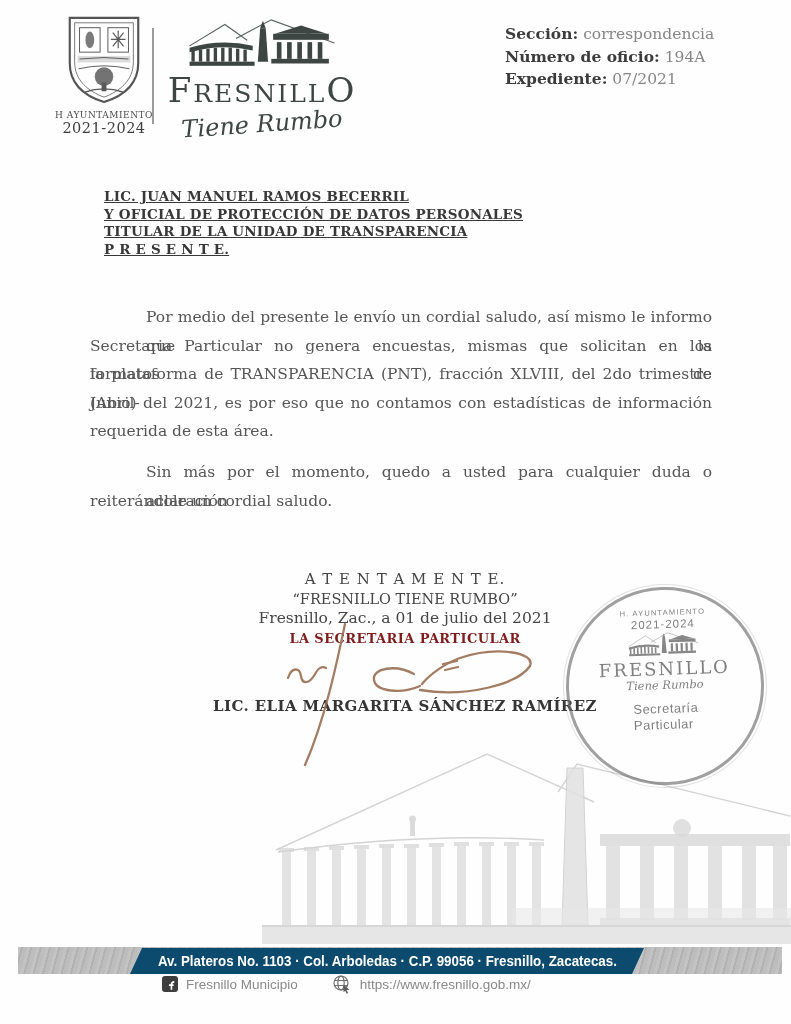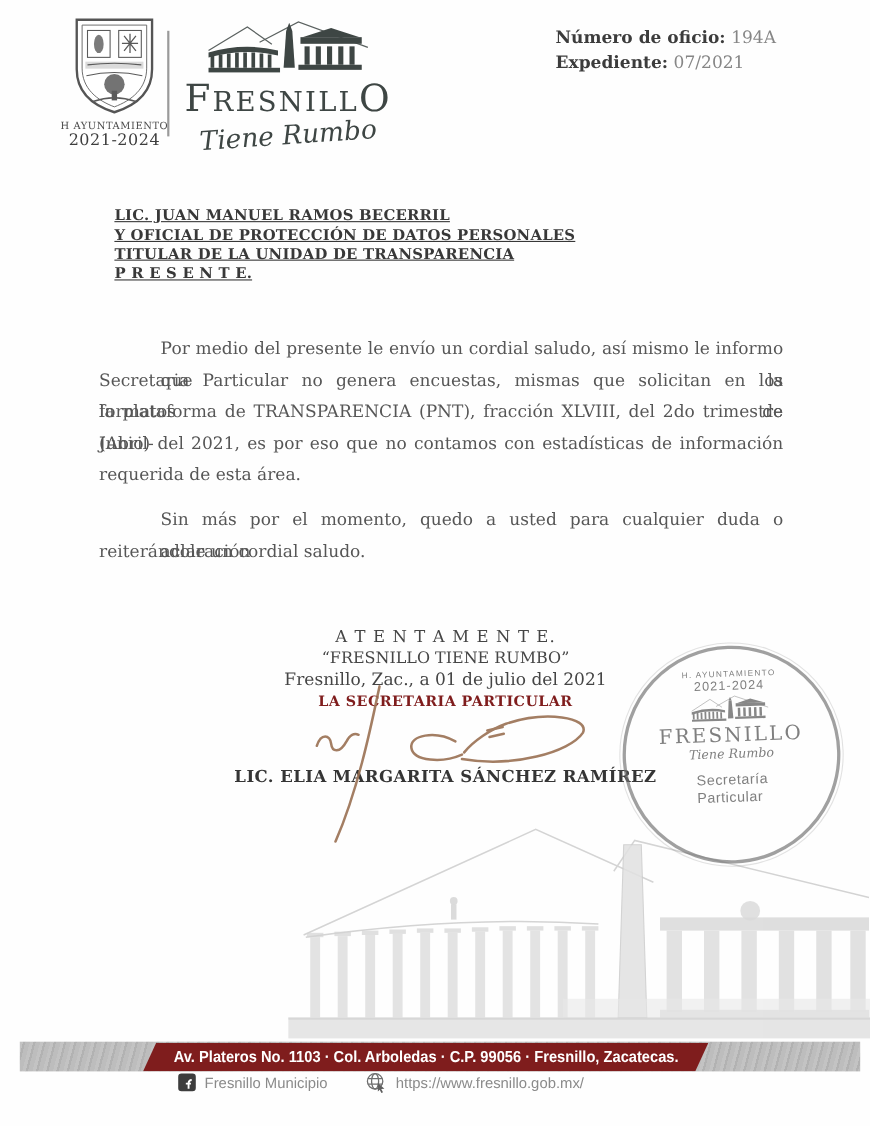--- a/index.html
+++ b/index.html
@@ -48,21 +48,21 @@
   .stamp-tagline{font-family:"DejaVu Serif", serif;font-style:italic;font-size:11.5px;margin-top:-1px;}
   .stamp-office{font-size:13px;line-height:16px;margin-top:9px;letter-spacing:.5px;}
   
   .watermark{position:absolute;left:262px;top:738px;opacity:.5;z-index:0;}
   
   .footer-band{
     position:absolute;left:18px;top:947px;width:764px;height:27px;
     background:repeating-linear-gradient(105deg,#c3c3c3 0 3px,#b2b2b2 3px 5px,#bdbdbd 5px 9px);
   }
   .footer-bar{
-    position:absolute;left:130px;top:948px;width:514px;height:26px;background:#7f1d1d;z-index:1;
+    position:absolute;left:130px;top:948px;width:514px;height:26px;background:#0c4a6e;z-index:1;
     clip-path:polygon(12px 0,100% 0,calc(100% - 12px) 100%,0 100%);
     display:flex;align-items:center;justify-content:center;
   }
   .footer-bar .addr{
     color:#ffffff;font-family:"Liberation Sans", sans-serif;font-weight:bold;font-size:14.5px;
     white-space:nowrap;transform:scaleX(.92);letter-spacing:0;
   }
   .footer-links{
     position:absolute;left:162px;top:973px;height:22px;display:flex;align-items:center;gap:8px;z-index:2;
     font-family:"Liberation Sans", sans-serif;color:#8a8a8a;font-size:13.5px;
@@ -129,20 +129,21 @@
 
   <div class="logo">
     <svg width="152" height="52" viewBox="0 0 160 56" style="color:#3e4644">
       <use href="#monuments"></use>
     </svg>
     <div class="logo-wordmark"><span class="wm-big">F</span><span class="wm-mid">RESNILL</span><span class="wm-big">O</span></div>
     <div class="logo-tagline">Tiene Rumbo</div>
   </div>
 
   <div class="meta">
+    <div><span class="meta-label">Sección:</span><span class="meta-value">correspondencia</span></div>
     <div><span class="meta-label">Número de oficio:</span><span class="meta-value">194A</span></div>
     <div><span class="meta-label">Expediente:</span><span class="meta-value">07/2021</span></div>
   </div>
 
   <div class="recipient">
     <div>LIC. JUAN MANUEL RAMOS BECERRIL</div>
     <div>Y OFICIAL DE PROTECCIÓN DE DATOS PERSONALES</div>
     <div>TITULAR DE LA UNIDAD DE TRANSPARENCIA</div>
     <div>P R E S E N T E.</div>
   </div>

